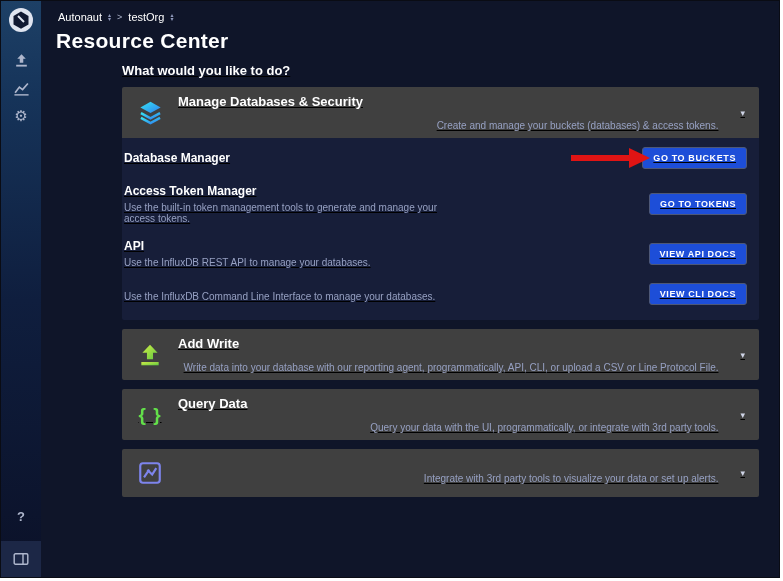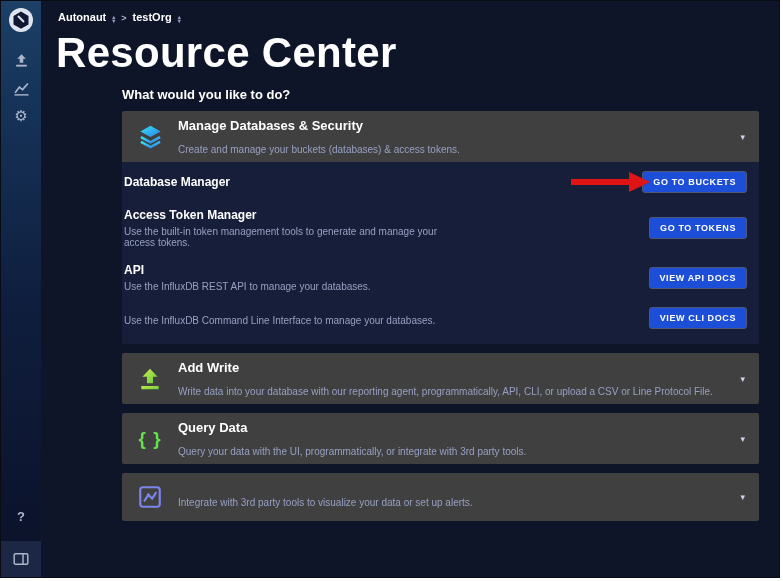--- a/index.html
+++ b/index.html
@@ -28,40 +28,40 @@
   .side-icon {
     width: 22px; height: 22px; display: flex; align-items: center; justify-content: center;
     color: #aeb6cc; cursor: pointer; font-size: 15px;
   }
   .side-bottom { position: absolute; left: 0; right: 0; bottom: 0; display: flex; flex-direction: column; align-items: center; }
   .help-glyph { font-size: 13px; font-weight: bold; margin-bottom: 14px; }
   .bottom-strip { width: 100%; height: 36px; background: #1c2746; display: flex; align-items: center; justify-content: center; }
   
   .content { position: absolute; left: 40px; top: 0; right: 0; bottom: 0; background: #0f1529; }
   .breadcrumb {
-    display: flex; align-items: flex-end; gap: 6px;
-    padding: 10px 0 0 17px; color: #ffffff; font-size: 11px; font-weight: bold;
+    display: flex; align-items: center; gap: 6px;
+    padding: 10px 0 0 17px; color: #ffffff; font-size: 11px; font-weight: normal;
   }
   .crumb { cursor: pointer; }
   .crumb-sep { color: #aeb6cc; font-size: 9px; }
   .mini-caret { display: flex; flex-direction: column; line-height: 4px; font-size: 6px; color: #8f99bb; cursor: pointer; font-style: normal; }
   .mini-caret i { font-style: normal; }
-  h1 { margin: 6px 0 0 15px; font-size: 42px; font-weight: bold; color: #ffffff; letter-spacing: 0.3px; }
-  .center-col { margin: 10px 20px 0 81px; }
+  h1 { margin: 6px 0 0 15px; font-size: 21px; font-weight: bold; color: #ffffff; letter-spacing: 0.3px; }
+  .center-col { margin: 10px 20px 0 81px; text-decoration: underline; }
   .prompt { font-size: 13px; font-weight: bold; color: #ffffff; margin-bottom: 9px; }
   
   .section { margin-bottom: 9px; border-radius: 2px; overflow: visible; }
   .section-header {
     display: flex; align-items: center; background: #404040; min-height: 48px;
     cursor: pointer; border-radius: 2px;
   }
   .icon-cell { width: 56px; display: flex; align-items: center; justify-content: center; flex: 0 0 56px; }
   .header-text { flex: 1 1 auto; padding: 7px 8px 7px 0; }
   .section-title { color: #ffffff; font-size: 13px; font-weight: bold; }
-  .section-desc { color: #96a0c2; font-size: 10px; margin-top: 11px; }
+  .section-desc { color: #96a0c2; font-size: 10px; margin-top: 11px; text-align: right; }
   .caret { color: #cfd4e6; font-size: 9px; padding: 0 14px; }
   .rows { background: #171e39; padding: 9px 12px 13px 2px; border-radius: 0 0 2px 2px; }
   .row { display: flex; align-items: center; position: relative; margin-bottom: 15px; }
   .row:last-child { margin-bottom: 2px; }
   .row-text { flex: 1 1 auto; padding-right: 200px; }
   .row-title { color: #ffffff; font-size: 12px; font-weight: bold; }
   .row-desc { color: #96a0c2; font-size: 10px; margin-top: 4px; }
   .row-btn {
     margin-left: auto; flex: 0 0 auto;
     background: #1d4ed8; color: #ffffff; border: 1px solid #4d5878; border-radius: 3px;

